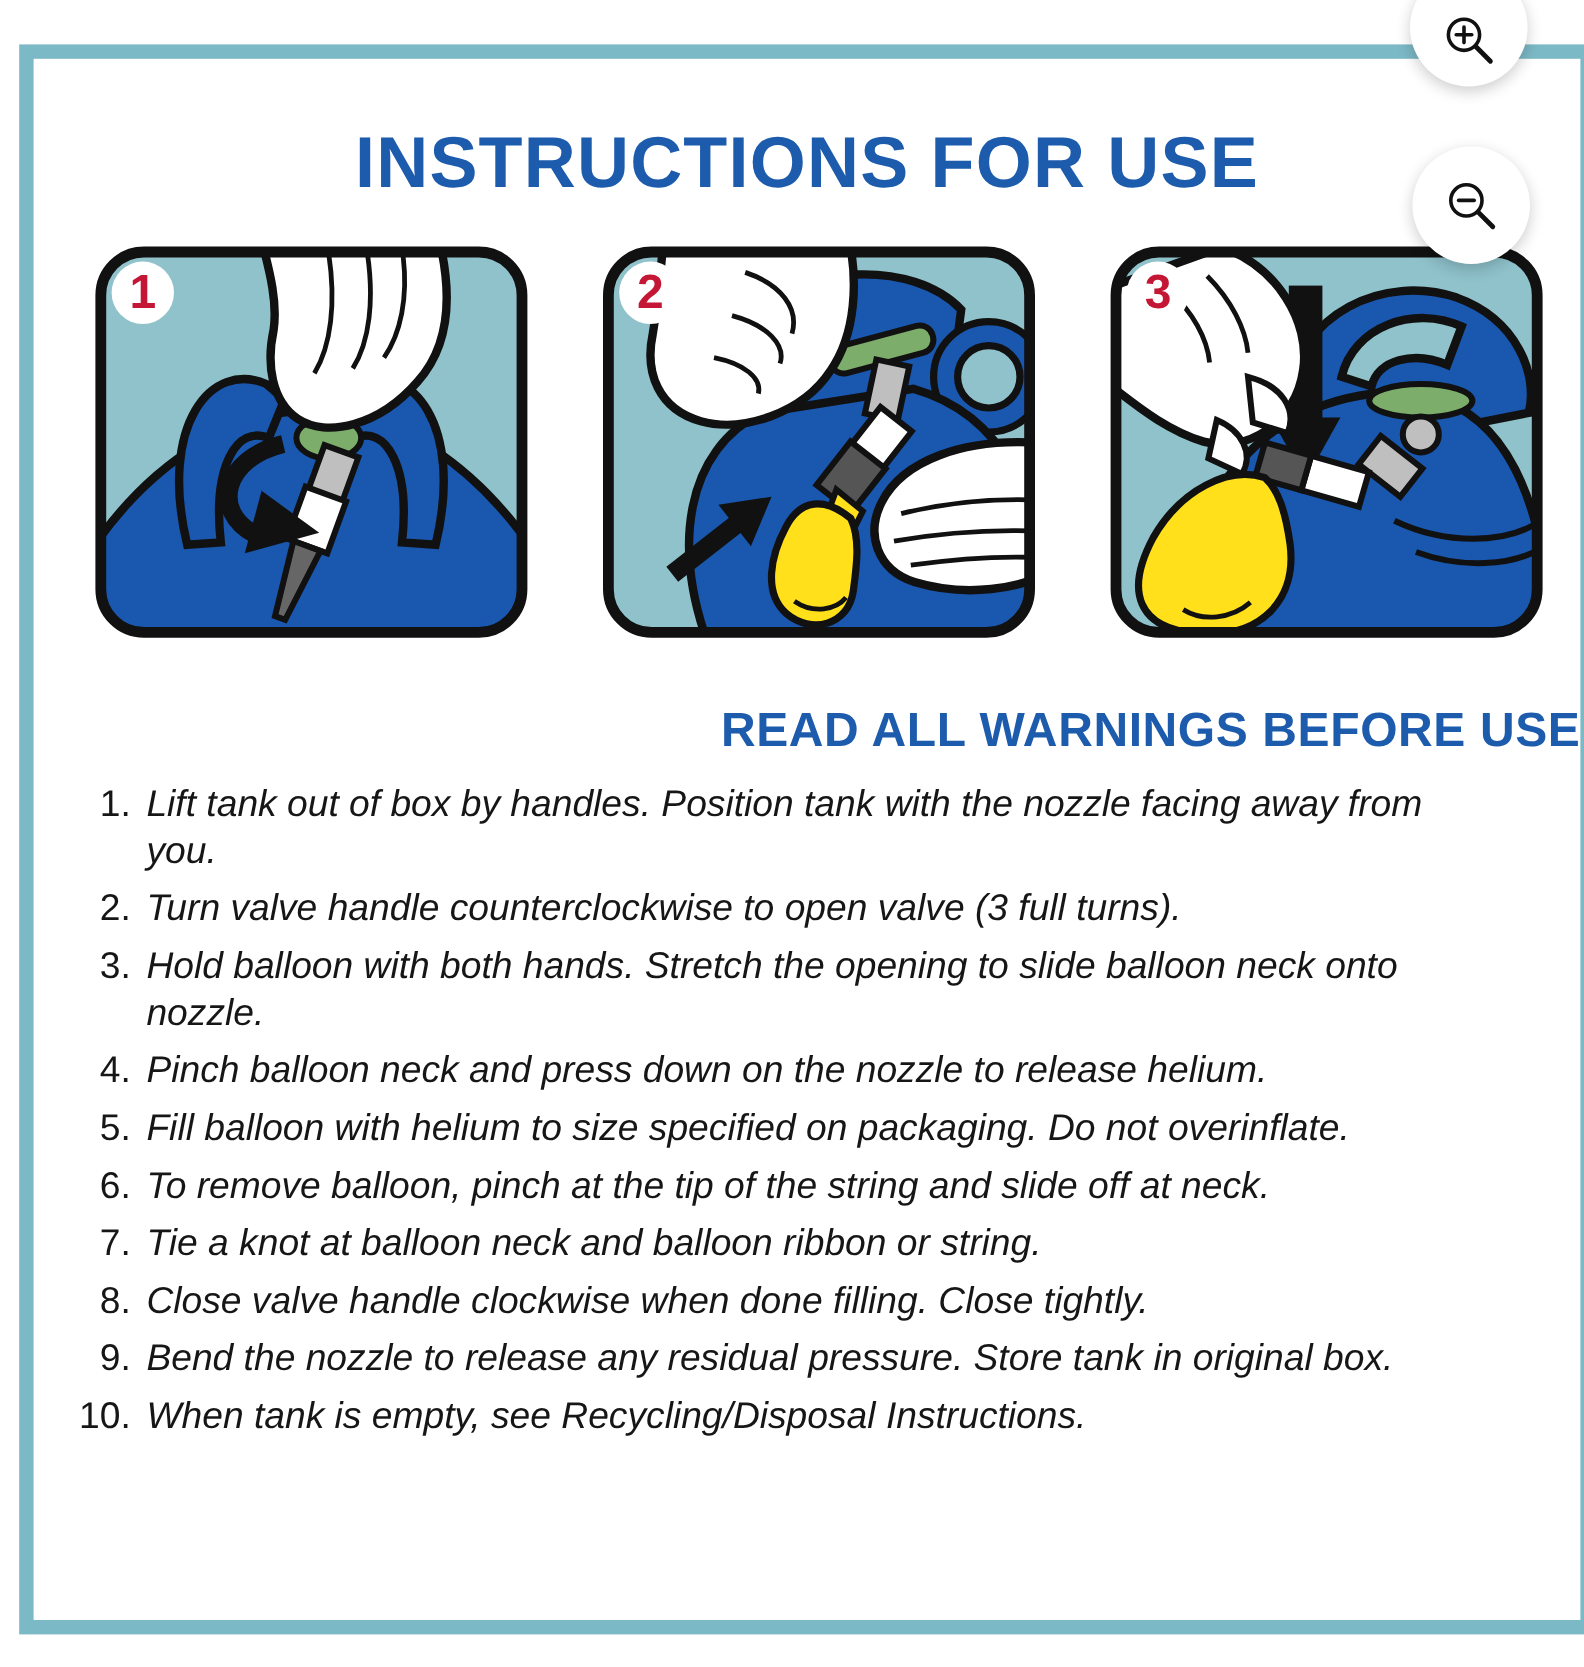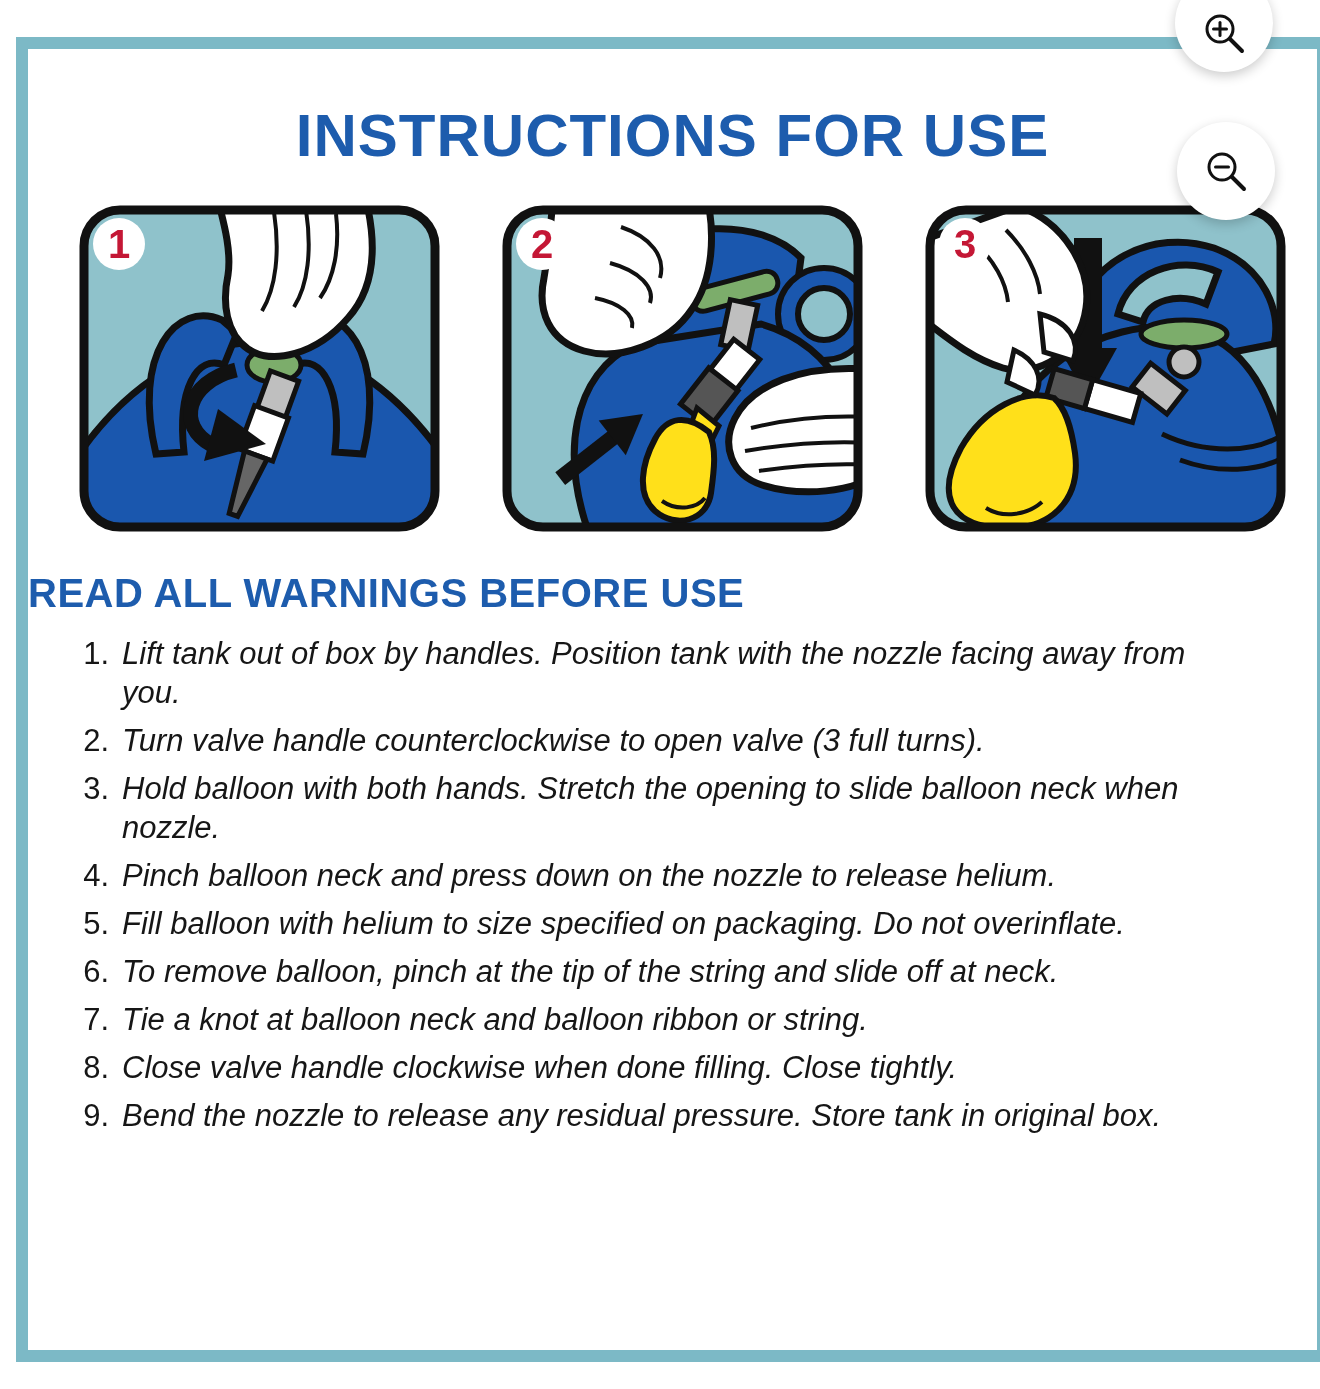--- a/index.html
+++ b/index.html
@@ -23,21 +23,21 @@
   .panel { position:relative; width:367px; height:333px; flex:0 0 auto; }
   .panel svg { display:block; width:367px; height:333px; }
   .badge {
     position:absolute; top:16px; left:17px; width:52px; height:52px;
     background:#fff; border-radius:50%;
     display:flex; align-items:center; justify-content:center;
     font-size:40px; font-weight:bold; color:#C41735;
   }
 
   .subtitle {
-    margin-top:36px; text-align:left;
+    margin-top:52px; text-align:right;
     font-size:40px; font-weight:bold; letter-spacing:0.5px;
     color:#1D5CAD;
   }
 
   .steps-list { list-style:none; margin-top:18px; padding:0 86px 0 22px; }
   .steps-list li {
     display:flex; margin-bottom:9px;
     font-size:31px; line-height:39px; color:#161616;
   }
   .steps-list .num { width:72px; text-align:right; padding-right:13px; flex:0 0 auto; }
@@ -184,21 +184,21 @@
       <li>
           <span class="num">1.</span>
           <span class="txt">Lift tank out of box by handles. Position tank with the nozzle facing away from you.</span>
         </li>
       <li>
           <span class="num">2.</span>
           <span class="txt">Turn valve handle counterclockwise to open valve (3 full turns).</span>
         </li>
       <li>
           <span class="num">3.</span>
-          <span class="txt">Hold balloon with both hands. Stretch the opening to slide balloon neck when nozzle.</span>
+          <span class="txt">Hold balloon with both hands. Stretch the opening to slide balloon neck onto nozzle.</span>
         </li>
       <li>
           <span class="num">4.</span>
           <span class="txt">Pinch balloon neck and press down on the nozzle to release helium.</span>
         </li>
       <li>
           <span class="num">5.</span>
           <span class="txt">Fill balloon with helium to size specified on packaging. Do not overinflate.</span>
         </li>
       <li>
@@ -209,20 +209,24 @@
           <span class="num">7.</span>
           <span class="txt">Tie a knot at balloon neck and balloon ribbon or string.</span>
         </li>
       <li>
           <span class="num">8.</span>
           <span class="txt">Close valve handle clockwise when done filling. Close tightly.</span>
         </li>
       <li>
           <span class="num">9.</span>
           <span class="txt">Bend the nozzle to release any residual pressure. Store tank in original box.</span>
+        </li>
+      <li>
+          <span class="num">10.</span>
+          <span class="txt">When tank is empty, see Recycling/Disposal Instructions.</span>
         </li>
     </ol>
 
   </div>
 
   <button class="zoom-btn" id="zoomInBtn">
     <svg viewBox="0 0 48 48">
       <circle cx="20" cy="20" r="13" fill="none" stroke="#111" stroke-width="3"></circle>
       <line x1="30" y1="30" x2="42" y2="42" stroke="#111" stroke-width="4" stroke-linecap="round"></line>
       <line x1="13.5" y1="20" x2="26.5" y2="20" stroke="#111" stroke-width="3" stroke-linecap="round"></line>

